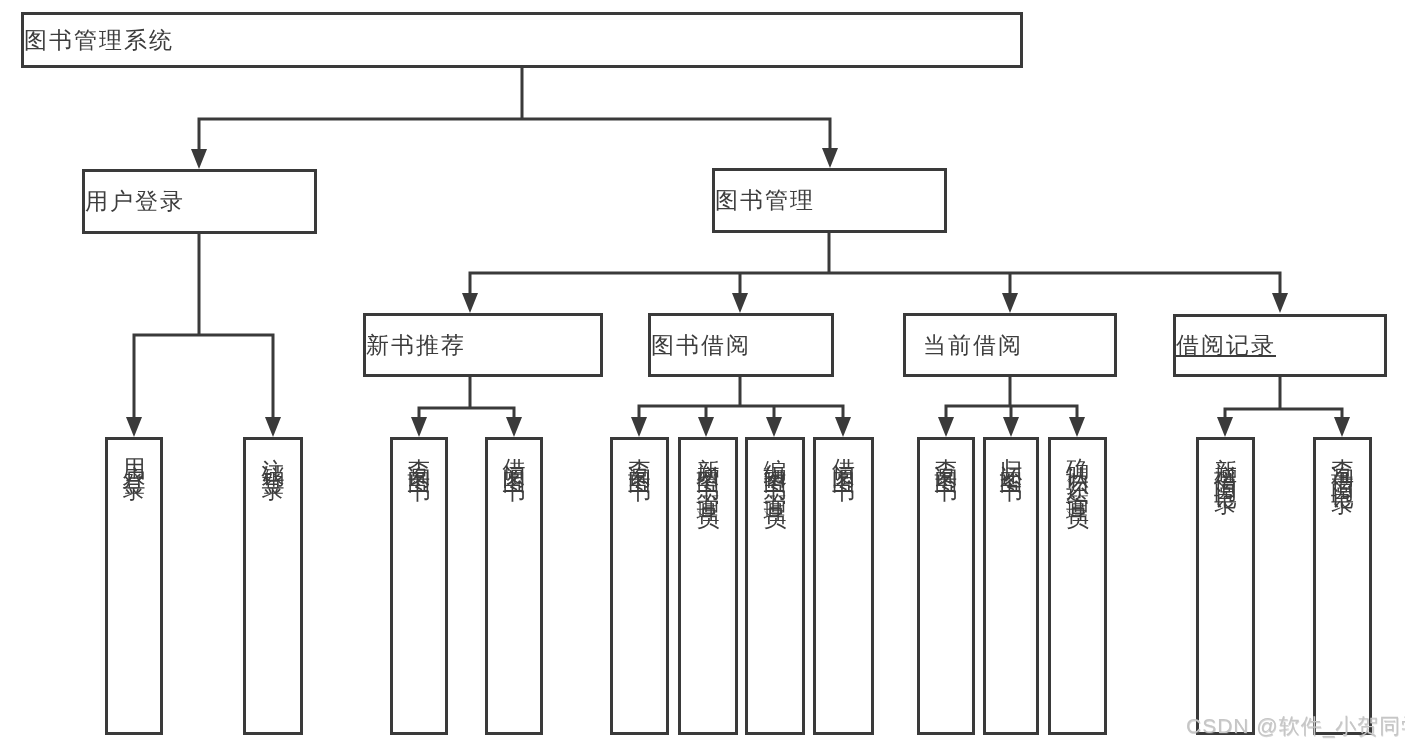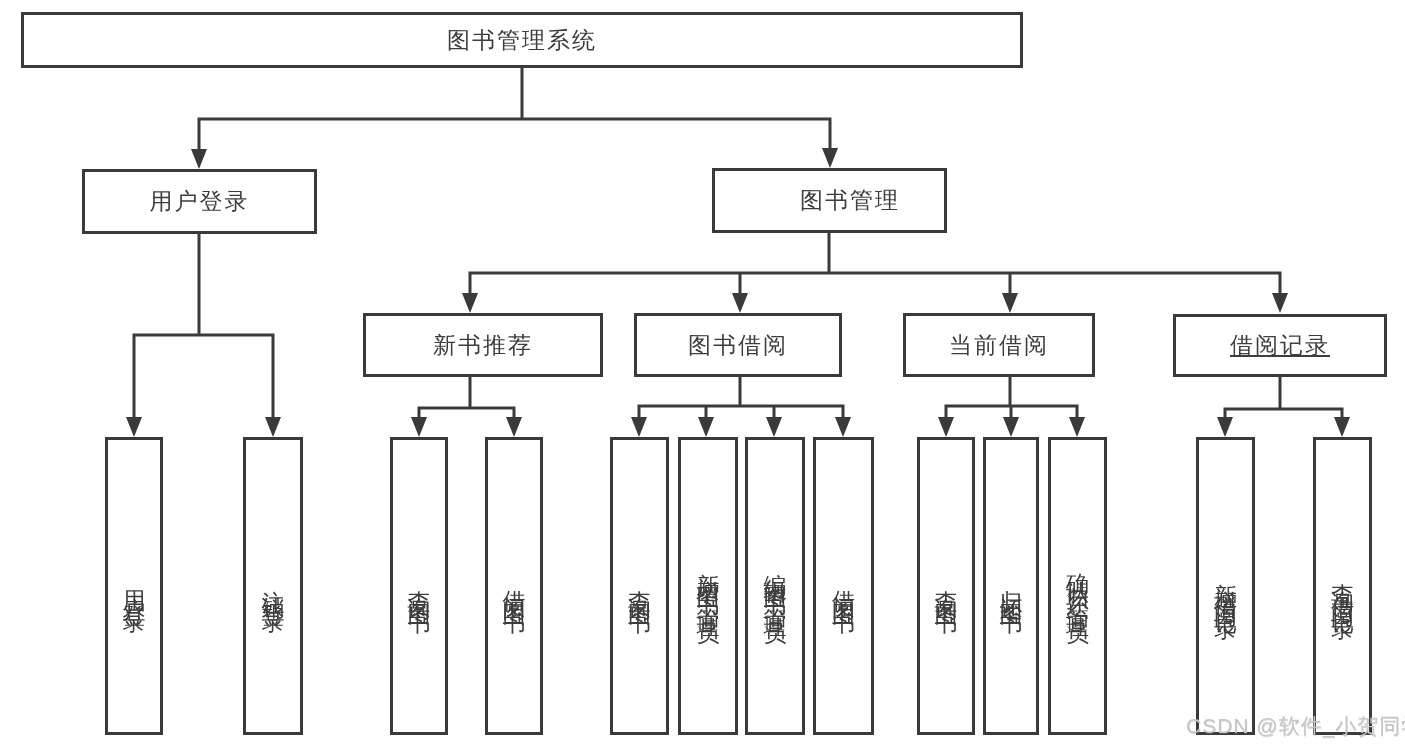--- a/index.html
+++ b/index.html
@@ -3,21 +3,21 @@
 <meta charset="utf-8">
 <style>
   html,body{margin:0;padding:0;background:#ffffff;}
   .stage{
     position:relative;width:1405px;height:747px;background:#ffffff;
     font-family:"Liberation Sans","DejaVu Sans",sans-serif;overflow:hidden;
   }
   .wires{position:absolute;left:0;top:0;width:1405px;height:747px;pointer-events:none;}
   .box{
     position:absolute;box-sizing:border-box;background:#ffffff;
-    border:3px solid #3a3a3a;display:flex;align-items:center;justify-content:center;
+    border:3px solid #3a3a3a;display:flex;align-items:center;
     color:#3d3d3d;font-size:23px;letter-spacing:2px;line-height:1;white-space:nowrap;
   }
   .vbox{
     writing-mode:vertical-rl;text-orientation:mixed;
     letter-spacing:7px;font-size:23px;white-space:normal;line-height:1;
   }
   .lbl{display:block;}
   .watermark{
     position:absolute;left:1186px;top:712px;font-size:21px;letter-spacing:1px;
     color:#c6c6c6;text-shadow:0.5px 0.5px 0 rgba(140,140,140,0.35);
@@ -69,31 +69,31 @@
     </g>
   </svg>
 
   <div class="box" style="left:21px;top:12px;width:1002px;height:56px;">
     <span class="lbl">图书管理系统</span>
   </div>
 
   <div class="box" style="left:82px;top:169px;width:235px;height:65px;">
     <span class="lbl">用户登录</span>
   </div>
-  <div class="box" style="left:712px;top:168px;width:235px;height:65px;padding-left:41px;">
+  <div class="box" style="left:712px;top:168px;width:235px;height:65px;">
     <span class="lbl">图书管理</span>
   </div>
 
   <div class="box" style="left:363px;top:313px;width:240px;height:64px;">
     <span class="lbl">新书推荐</span>
   </div>
-  <div class="box" style="left:634px;top:313px;width:208px;height:64px;">
+  <div class="box" style="left:648px;top:313px;width:186px;height:64px;">
     <span class="lbl">图书借阅</span>
   </div>
-  <div class="box" style="left:903px;top:313px;width:192px;height:64px;">
+  <div class="box" style="left:903px;top:313px;width:214px;height:64px;padding-left:17px;">
     <span class="lbl">当前借阅</span>
   </div>
   <div class="box" style="left:1173px;top:314px;width:214px;height:63px;text-decoration:underline;">
     <span class="lbl">借阅记录</span>
   </div>
 
   <div class="box vbox" style="left:105px;top:437px;width:58px;height:298px;">
     <span class="lbl">用户登录</span>
   </div>
   <div class="box vbox" style="left:243px;top:437px;width:60px;height:298px;">

